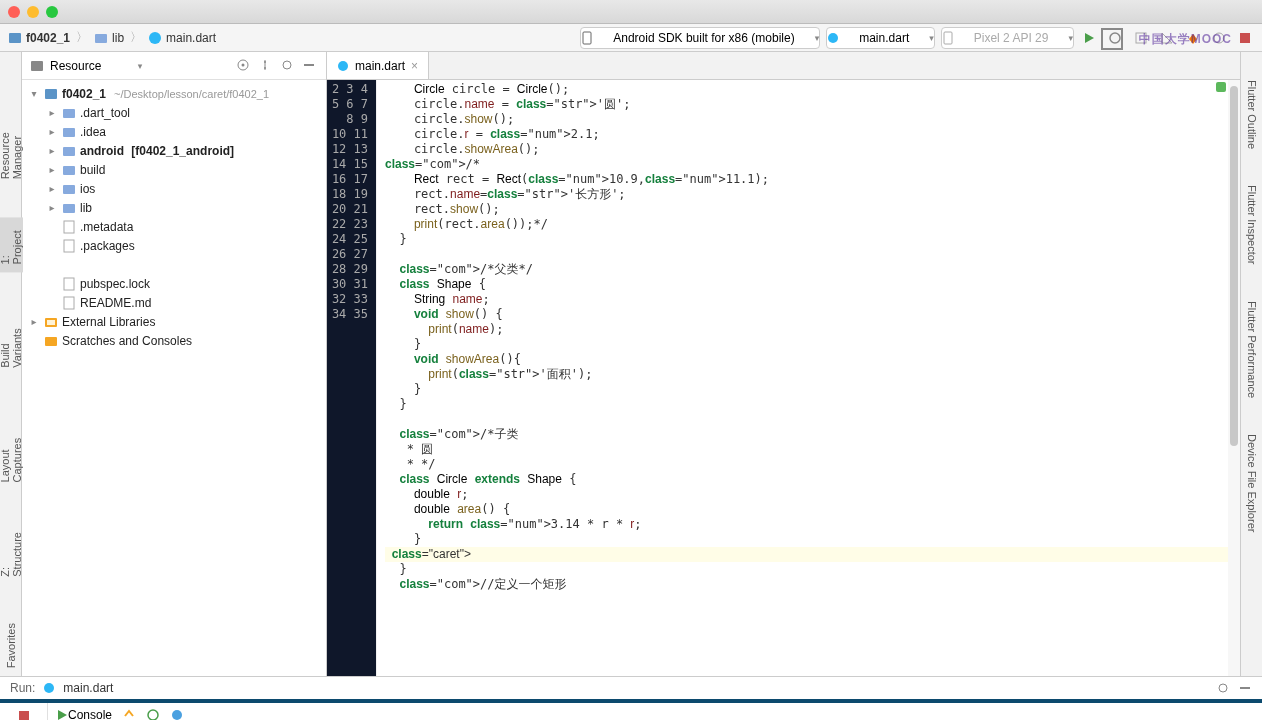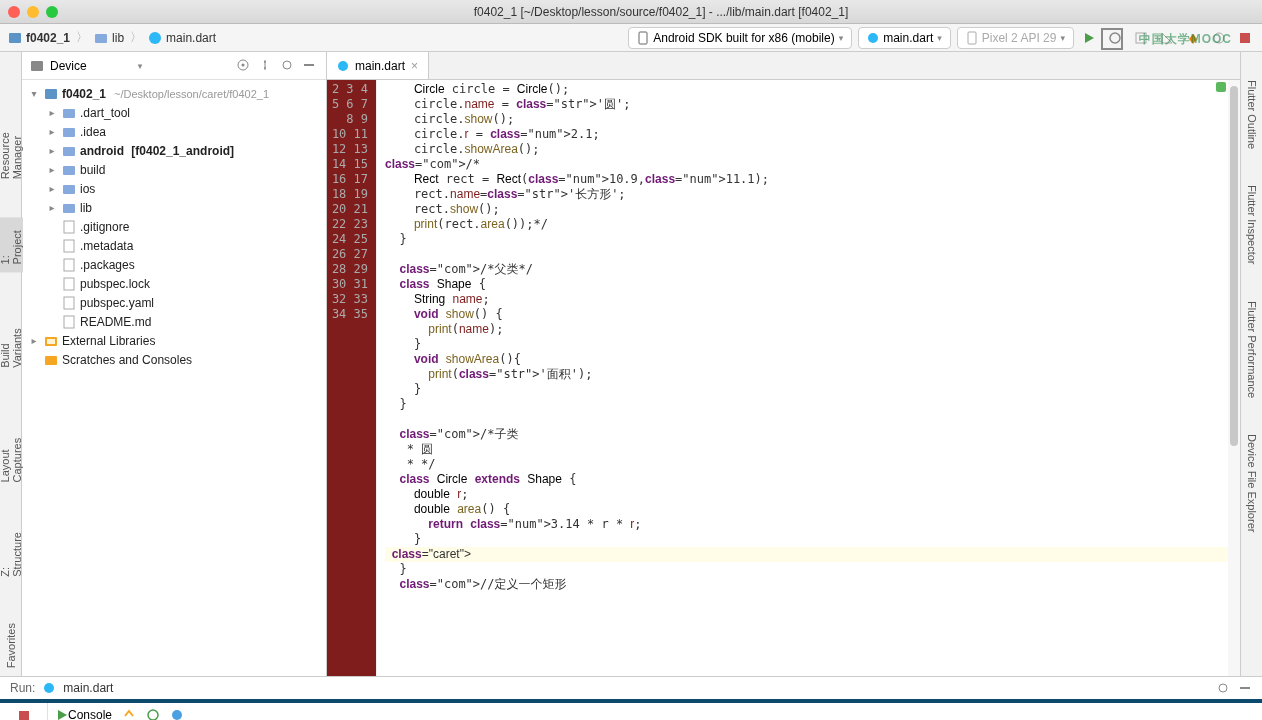--- a/index.html
+++ b/index.html
@@ -5,28 +5,28 @@
 * { margin: 0; padding: 0; box-sizing: border-box; font-family: -apple-system, "Helvetica Neue", Arial, sans-serif; font-size: 12px; }
 body { background: #f2f2f2; width: 1262px; height: 720px; overflow: hidden; position: relative; }
 
 .titlebar { height: 24px; background: linear-gradient(#e8e8e8,#d8d8d8); display:flex; align-items:center; padding:0 8px; border-bottom:1px solid #bbb;}
 .traffic { display:flex; gap:7px; margin-right:10px;}
 .dot{width:12px;height:12px;border-radius:50%;}
 .dot.red{background:#ff5f57;} .dot.yellow{background:#febc2e;} .dot.green{background:#28c840;}
 .titlebar-title{flex:1;text-align:center;color:#333;font-size:12px;}
 
 .toolbar{height:28px;background:#f5f5f5;border-bottom:1px solid #ccc;display:flex;align-items:center;padding:0 8px;gap:6px;}
-.tb-combo{display:flex;align-items:center;gap:4px;padding:2px 8px;border:1px solid #ccc;border-radius:4px;background:#fff;height:22px;}
+.tb-combo{display:flex;align-items:center;gap:20px;padding:2px 0;border:1px solid #ccc;border-radius:4px;background:#fff;height:22px;}
 .crumb{display:flex;align-items:center;gap:4px;color:#333;}
 .crumb-sep{color:#999;margin:0 2px;}
 .tb-spacer{flex:1;}
 .tb-btns{display:flex;gap:8px;align-items:center;}
 .tb-icon{width:18px;height:18px;display:flex;align-items:center;justify-content:center;color:#666;}
 
-.watermark{position:absolute;right:30px;top:28px;font-size:22px;font-weight:bold;color:#15803d;opacity:0.55;letter-spacing:1px;pointer-events:none;z-index:100;display:flex;align-items:center;gap:16px;}
+.watermark{position:absolute;right:30px;top:28px;font-size:22px;font-weight:bold;color:#4c1d95;opacity:0.55;letter-spacing:1px;pointer-events:none;z-index:100;display:flex;align-items:center;gap:16px;}
 .watermark .logo{width:22px;height:22px;border:2px solid #333;position:relative;}
 
 .main{display:flex;height:calc(100% - 24px - 28px - 24px - 20px);}
 .leftrail{width:22px;background:#f2f2f2;border-right:1px solid #ccc;display:flex;flex-direction:column;align-items:center;padding-top:40px;gap:30px;}
 .leftrail .vlabel{writing-mode:vertical-rl;transform:rotate(180deg);font-size:11px;color:#555;padding:8px 0;cursor:pointer;}
 
 .project-panel{width:305px;background:#fff;border-right:1px solid #ccc;display:flex;flex-direction:column;}
 .pp-header{height:28px;display:flex;align-items:center;padding:0 8px;border-bottom:1px solid #e0e0e0;gap:6px;}
 .pp-header .title{font-weight:500;flex:1;}
 .pp-header .ico{width:16px;height:16px;color:#888;cursor:pointer;}
@@ -36,23 +36,23 @@
 .ficon{width:14px;height:14px;flex-shrink:0;}
 .fname{white-space:nowrap;color:#222;}
 .fpath{color:#999;font-size:11px;margin-left:4px;}
 .bold{font-weight:bold;}
 
 .editor-area{flex:1;display:flex;flex-direction:column;background:#fff;}
 .tabs{height:28px;display:flex;align-items:center;border-bottom:1px solid #ccc;background:#f2f2f2;}
 .etab{display:flex;align-items:center;gap:6px;padding:0 10px;height:100%;background:#fff;border-right:1px solid #ccc;}
 .etab .close{color:#999;cursor:pointer;}
 .code-wrap{flex:1;display:flex;overflow:hidden;position:relative;}
-.gutter{width:50px;background:#7f1d1d;border-right:1px solid #f0f0f0;color:#aaa;text-align:right;padding:2px 8px 2px 0;font-family:Menlo,monospace;font-size:12px;line-height:15px;}
+.gutter{width:50px;background:#0f172a;border-right:1px solid #f0f0f0;color:#aaa;text-align:right;padding:2px 8px 2px 0;font-family:Menlo,monospace;font-size:12px;line-height:15px;}
 .code{flex:1;font-family:Menlo,monospace;font-size:12px;line-height:15px;padding:2px 0 2px 8px;white-space:pre;color:#333;overflow:auto;}
-.code .kw{color:#701a75;font-weight:bold;}
+.code .kw{color:#15803d;font-weight:bold;}
 .code .field{color:#7f1d1d;}
 .code .fn{color:#7a611d;}
 .code .cls{color:#000;}
 .code .cursor-line{background:#fffde7;display:inline-block;width:100%;}
 .vscroll{position:absolute;right:0;top:0;bottom:0;width:12px;background:#f7f7f7;}
 .vscroll .thumb{position:absolute;left:2px;right:2px;top:6px;height:360px;background:#c8c8c8;border-radius:4px;}
 .error-stripe{position:absolute;right:14px;top:2px;width:10px;height:10px;background:#5cb85c;border-radius:2px;}
 
 .rightrail{width:22px;background:#f2f2f2;border-left:1px solid #ccc;display:flex;flex-direction:column;align-items:center;padding-top:20px;gap:20px;}
 .rightrail .vlabel{writing-mode:vertical-rl;font-size:11px;color:#555;padding:8px 0;cursor:pointer;}
@@ -72,21 +72,20 @@
 </style>
 </head>
 <body>
 
 <div class="titlebar">
   <div class="traffic">
     <div class="dot red"></div>
     <div class="dot yellow"></div>
     <div class="dot green"></div>
   </div>
-  <div class="titlebar-title">f0402_1 [~/Desktop/lesson/source/f0402_1] - .../lib/main.dart [f0402_1]</div>
 </div>
 
 <div class="toolbar">
   <div class="crumb">
     <svg class="ico" width="14" height="14">
         <rect x="1" y="2" width="12" height="10" fill="#5b94c7" rx="1"></rect>
       </svg>
     <span style="font-weight:bold">f0402_1</span>
     <span class="crumb-sep">〉</span>
     <svg class="ico" width="14" height="14">
@@ -173,21 +172,21 @@
     <div class="vlabel">Layout Captures</div>
     <div class="vlabel">Z: Structure</div>
     <div class="vlabel">Favorites</div>
   </div>
 
   <div class="project-panel">
     <div class="pp-header">
       <svg width="14" height="14">
           <rect x="1" y="2" width="12" height="10" fill="#888" rx="1"></rect>
         </svg>
-      <span class="title">Device</span>
+      <span class="title">Resource</span>
       <span class="chev">▾</span>
       <div style="flex:1"></div>
       <svg class="ico" width="14" height="14">
           <circle cx="7" cy="7" r="5" fill="none" stroke="#888"></circle>
           <circle cx="7" cy="7" r="1.5" fill="#888"></circle>
         </svg>
       <svg class="ico" width="14" height="14">
           <line x1="7" y1="2" x2="7" y2="12" stroke="#888"></line>
           <circle cx="7" cy="4" r="1" fill="#888"></circle>
           <circle cx="7" cy="10" r="1" fill="#888"></circle>
@@ -249,49 +248,35 @@
           <svg class="ficon" width="14" height="14">
             <rect x="1" y="3" width="12" height="9" fill="#87aade" rx="1"></rect>
           </svg>
           <span class="fname ">lib</span>
         </div>
         <div class="tree-row" style="padding-left: 24px;">
           <span class="tw"></span>
           <svg class="ficon" width="14" height="14">
             <rect x="2" y="1" width="10" height="12" fill="#fff" stroke="#aaa"></rect>
           </svg>
-          <span class="fname ">.gitignore</span>
+          <span class="fname ">.metadata</span>
         </div>
         <div class="tree-row" style="padding-left: 24px;">
           <span class="tw"></span>
           <svg class="ficon" width="14" height="14">
             <rect x="2" y="1" width="10" height="12" fill="#fff" stroke="#aaa"></rect>
           </svg>
-          <span class="fname ">.metadata</span>
-        </div>
-        <div class="tree-row" style="padding-left: 24px;">
+          <span class="fname ">.packages</span>
+        </div>
+        <div class="tree-row" style="padding-left: 24px; margin-top: 19px;">
           <span class="tw"></span>
           <svg class="ficon" width="14" height="14">
             <rect x="2" y="1" width="10" height="12" fill="#fff" stroke="#aaa"></rect>
           </svg>
-          <span class="fname ">.packages</span>
-        </div>
-        <div class="tree-row" style="padding-left: 24px;">
-          <span class="tw"></span>
-          <svg class="ficon" width="14" height="14">
-            <rect x="2" y="1" width="10" height="12" fill="#fff" stroke="#aaa"></rect>
-          </svg>
           <span class="fname ">pubspec.lock</span>
-        </div>
-        <div class="tree-row" style="padding-left: 24px;">
-          <span class="tw"></span>
-          <svg class="ficon" width="14" height="14">
-            <rect x="2" y="1" width="10" height="12" fill="#fff" stroke="#aaa"></rect>
-          </svg>
-          <span class="fname ">pubspec.yaml</span>
         </div>
         <div class="tree-row" style="padding-left: 24px;">
           <span class="tw"></span>
           <svg class="ficon" width="14" height="14">
             <rect x="2" y="1" width="10" height="12" fill="#fff" stroke="#aaa"></rect>
           </svg>
           <span class="fname ">README.md</span>
         </div>
         <div class="tree-row" style="padding-left: 6px;">
           <span class="tw">▸</span>

